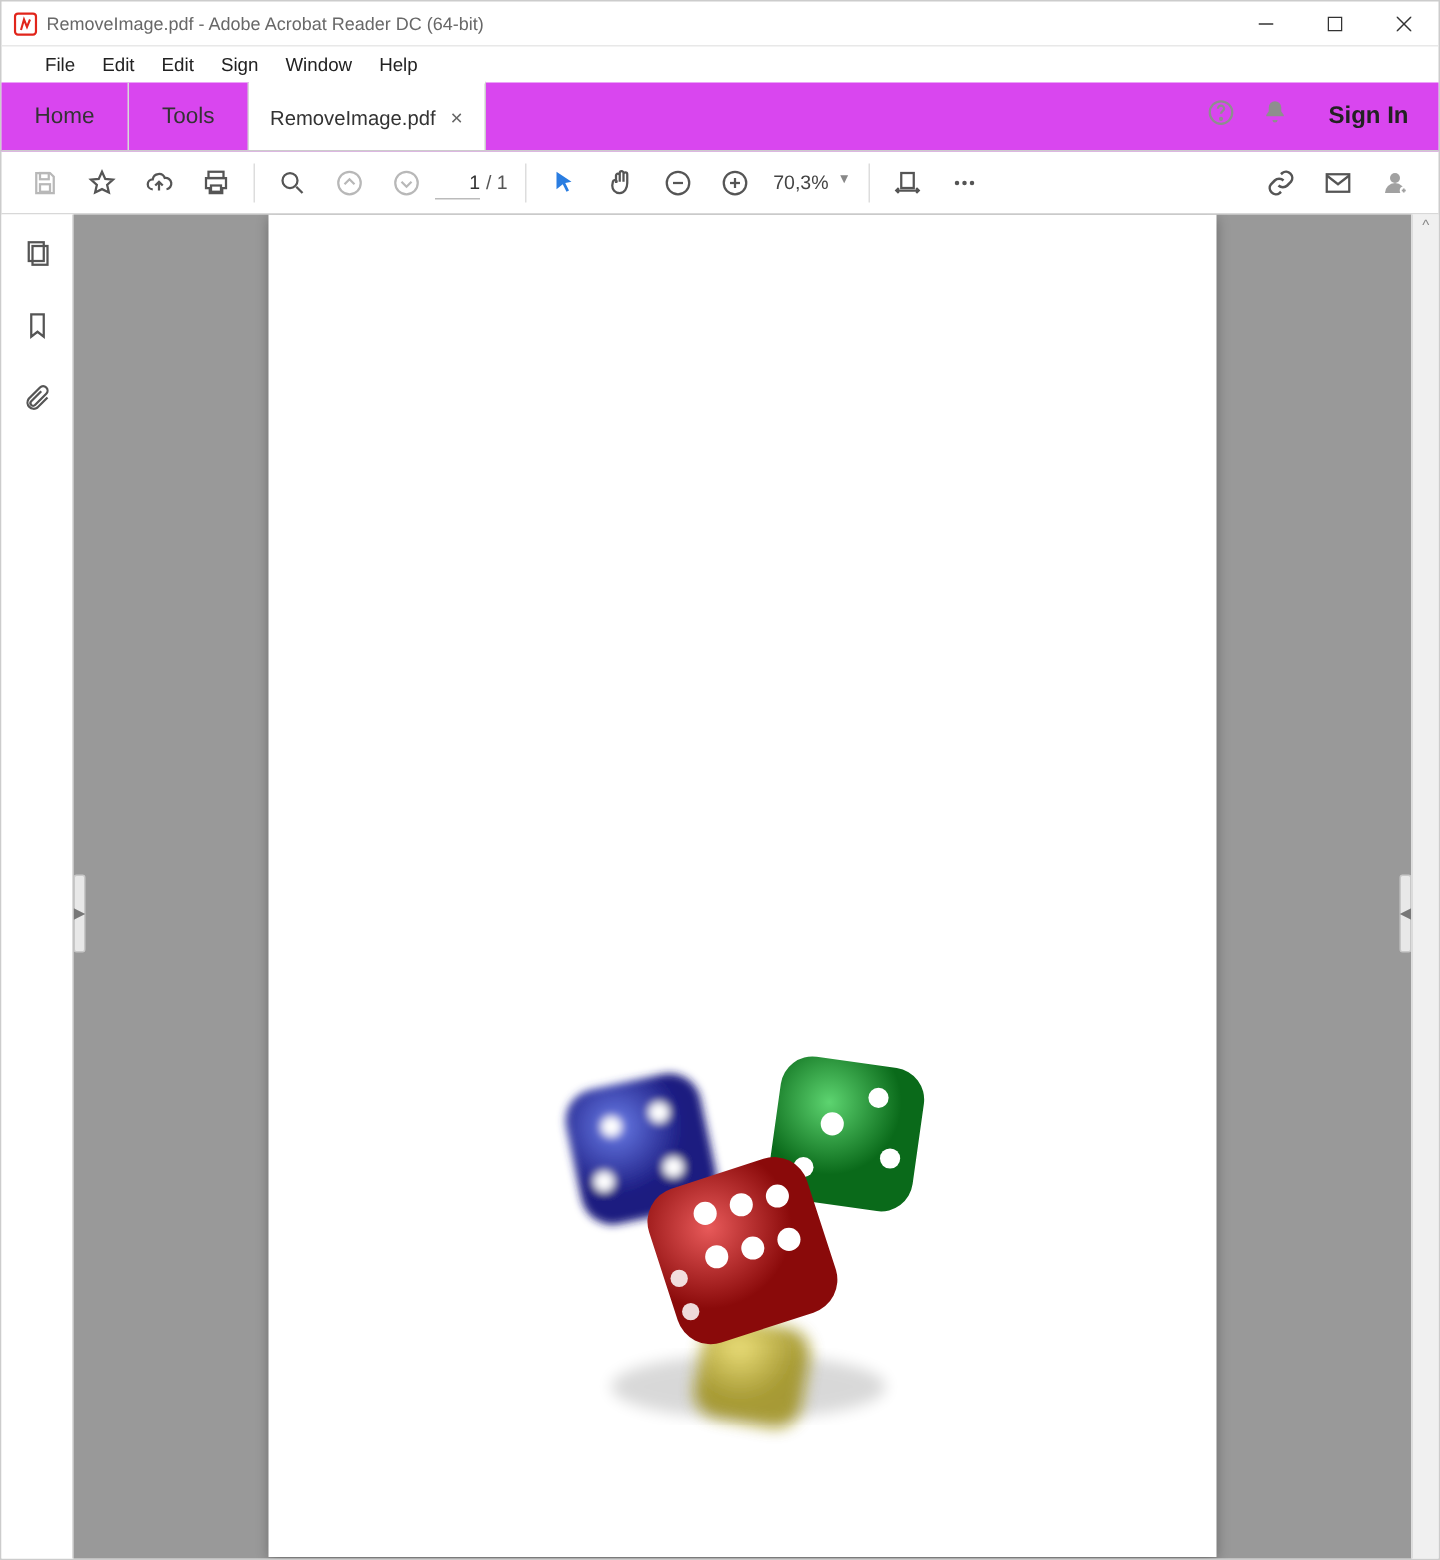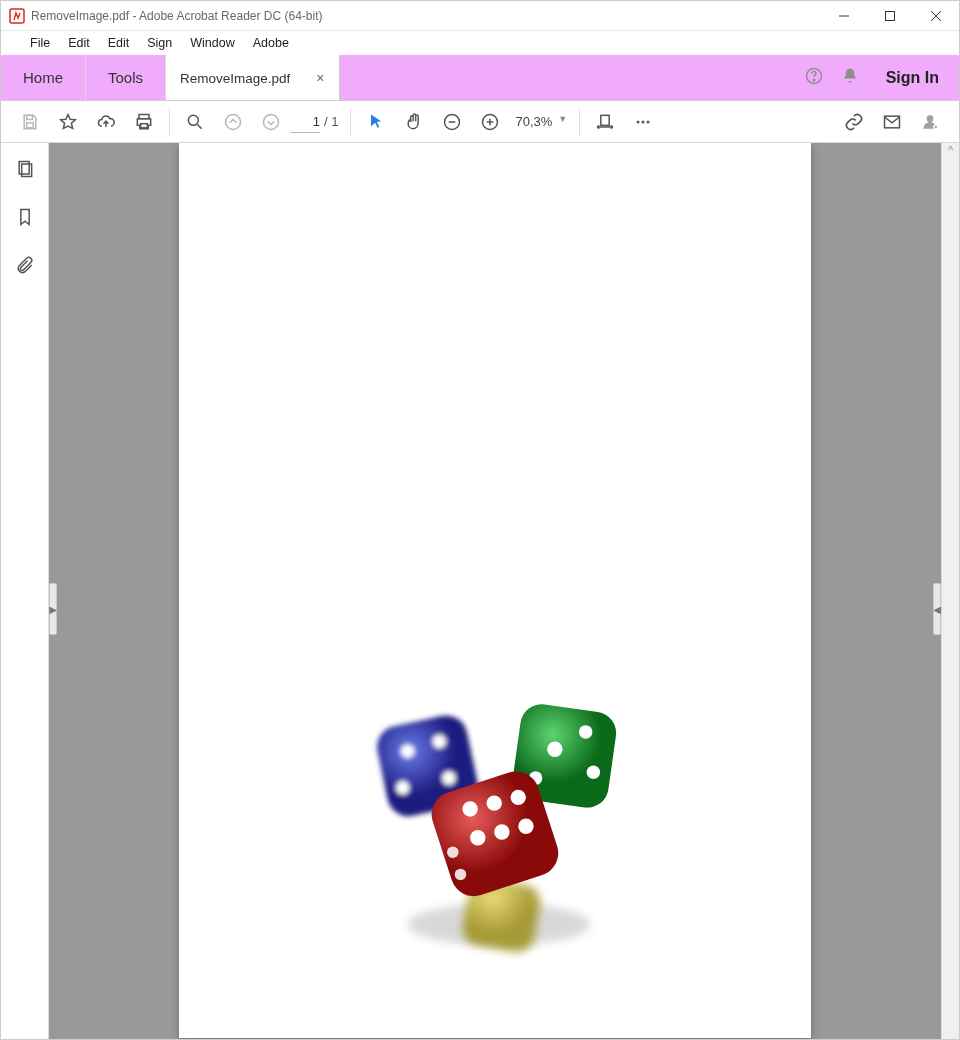--- a/index.html
+++ b/index.html
@@ -11,25 +11,25 @@
   .titlebar .icon { width: 16px; height: 16px; margin-right: 6px; display:flex; align-items:center; justify-content:center; }
   .titlebar .spacer { flex: 1; }
   .win-btn { width: 46px; height: 30px; display: flex; align-items: center; justify-content: center; color: #555; font-size: 12px; }
   .win-btn svg { width: 10px; height: 10px; }
 
   
   .menubar { height: 24px; display: flex; align-items: center; padding-left: 20px; font-size: 12.5px; color: #222; gap: 0; }
   .menubar .menu-item { padding: 2px 9px; }
 
   
-  .tabstrip { height: 46px; background: #f0abfc; border-bottom: 1px solid #ccc; display: flex; align-items: stretch; text-align: right; }
+  .tabstrip { height: 46px; background: #d946ef; border-bottom: 1px solid #ccc; display: flex; align-items: stretch; text-align: right; }
   .navtab { padding: 0 22px; display: flex; align-items: center; font-size: 15px; color: #333; }
   .navtab.home { border-right: 1px solid #d8d8d8; }
   .navtab.tools { border-right: 1px solid #d8d8d8; }
-  .doctab { background: #fff; border-right: 1px solid #ccc; padding: 0 14px; display: flex; align-items: center; font-size: 13.5px; color: #333; gap: 26px; border-top:2px solid #fff; margin-top:-1px;}
+  .doctab { background: #fff; border-right: 1px solid #ccc; padding: 0 14px; display: flex; align-items: center; font-size: 13.5px; color: #333; gap: 10px; border-top:2px solid #fff; margin-top:-1px;}
   .doctab .close { font-size: 14px; color: #666; }
   .tabstrip .spacer { flex: 1; }
   .tabstrip .right-icons { display:flex; align-items:center; gap:16px; padding-right:6px; }
   .signin { font-size: 16px; font-weight: 700; color: #222; padding: 0 20px; display:flex; align-items:center;}
   .gray-icon { color: #8e8e8e; }
 
   
   .toolbar { height: 42px; border-bottom: 1px solid #d8d8d8; display: flex; align-items: center; padding: 0 10px; gap: 0; }
   .tb-btn { width: 38px; height: 42px; display: flex; align-items: center; justify-content: center; color: #555; }
   .tb-btn svg { width:20px; height:20px; }
@@ -88,21 +88,21 @@
         </svg>
       </div>
   </div>
 
   <div class="menubar">
     <span class="menu-item">File</span>
     <span class="menu-item">Edit</span>
     <span class="menu-item">Edit</span>
     <span class="menu-item">Sign</span>
     <span class="menu-item">Window</span>
-    <span class="menu-item">Adobe</span>
+    <span class="menu-item">Help</span>
   </div>
 
   <div class="tabstrip">
     <div class="navtab home">Home</div>
     <div class="navtab tools">Tools</div>
     <div class="doctab">
       <span>RemoveImage.pdf</span>
       <span class="close">×</span>
     </div>
     <span class="spacer"></span>

